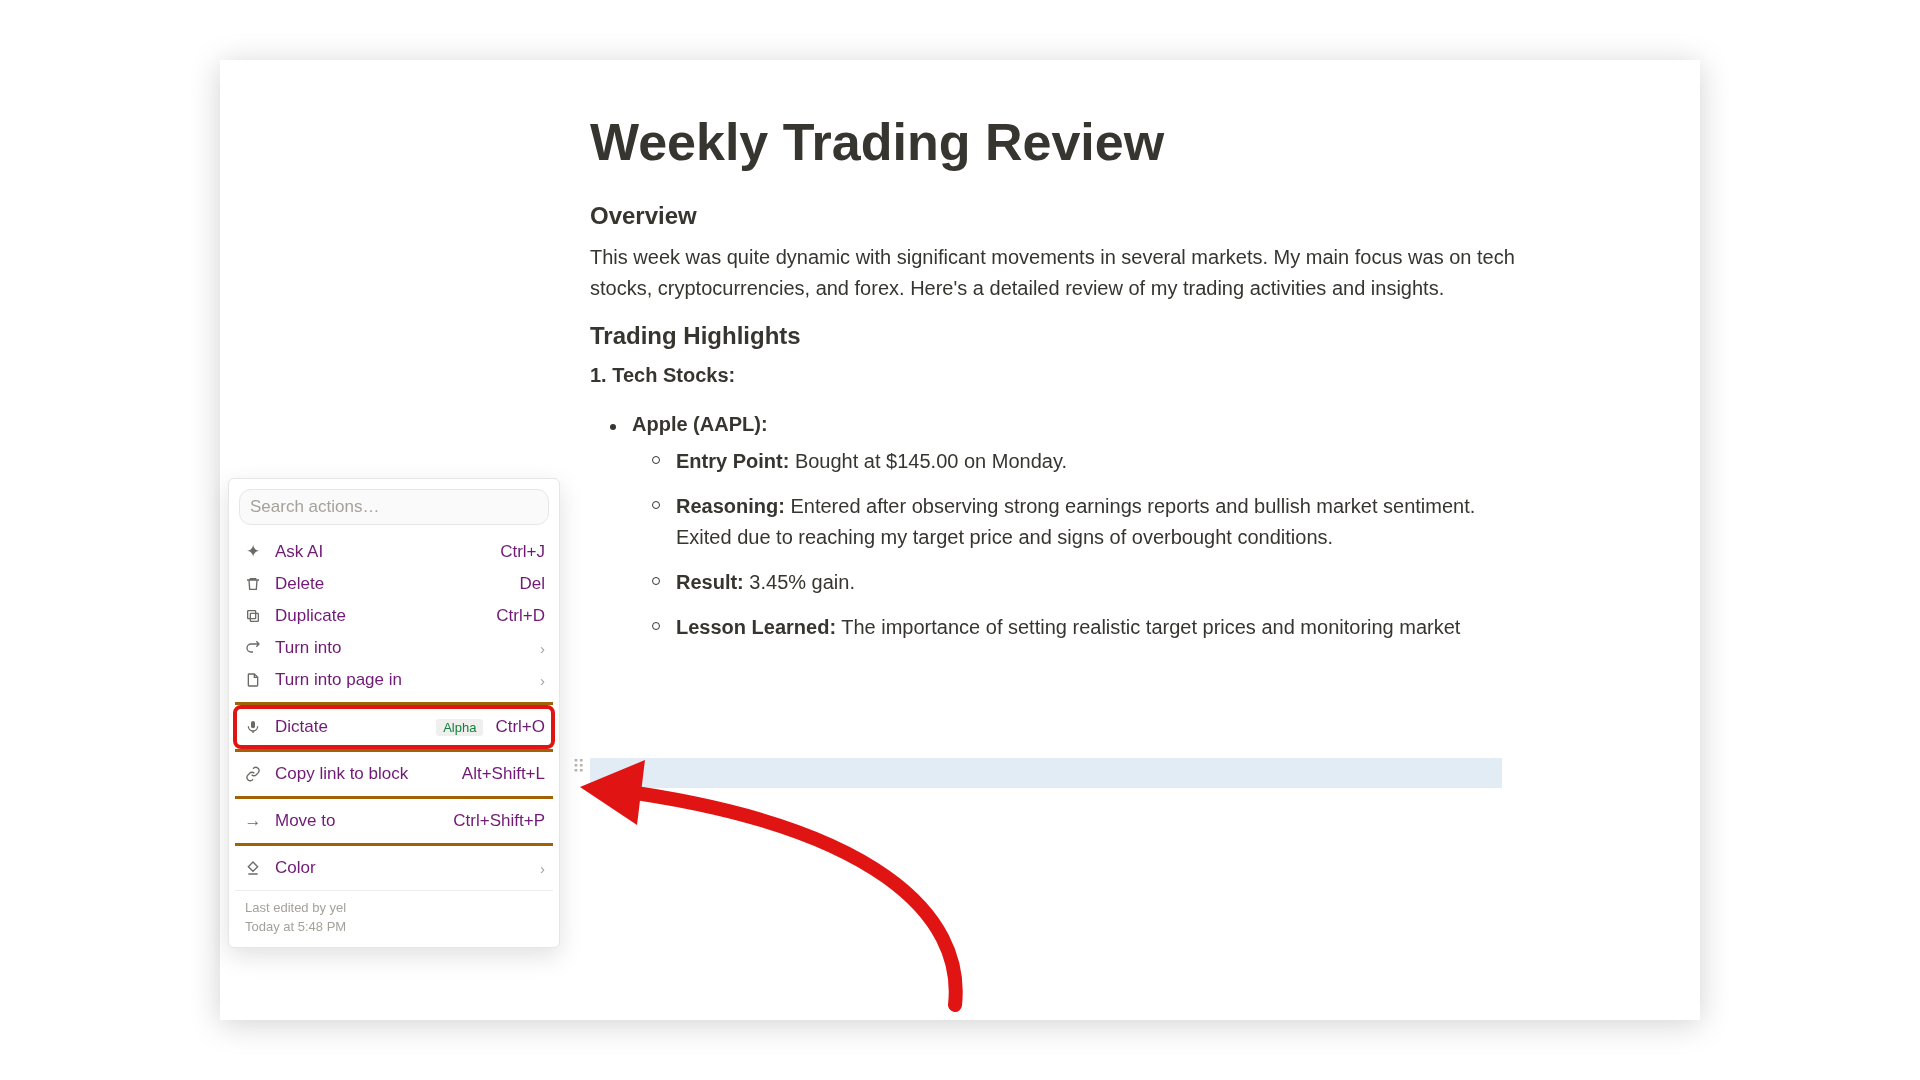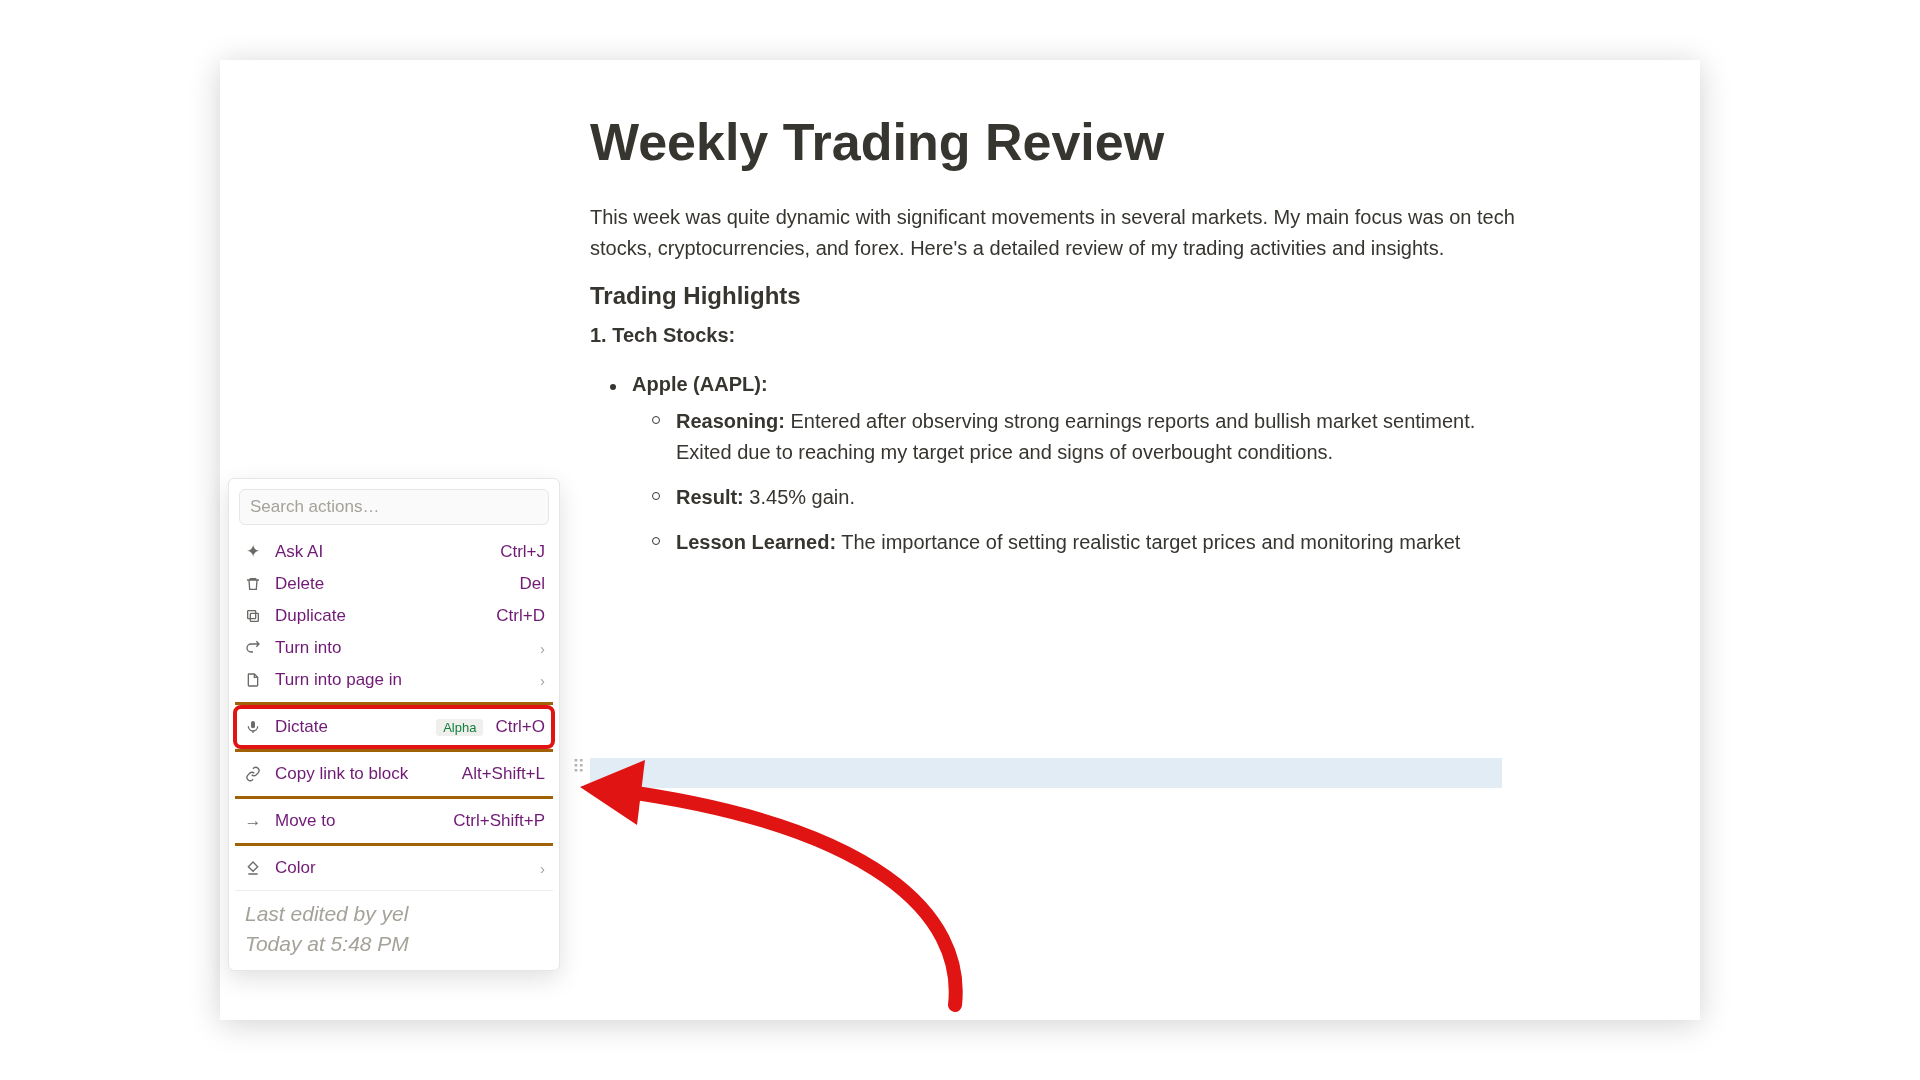--- a/index.html
+++ b/index.html
@@ -103,21 +103,21 @@
       border: 1px solid #e6e6e4;
       border-radius: 6px;
       box-shadow: 0 8px 24px rgba(0,0,0,0.12);
       padding: 6px;
       font-size: 17px;
       color: #37352f;
     }
     .search-box {
       margin: 4px 4px 8px 4px;
       border: 1px solid #e6e6e4;
-      border-radius: 6px;
+      border-radius: 12px;
       padding: 7px 10px;
       color: #a5a29a;
       font-size: 17px;
       background:#fafafa;
     }
     .menu-section { padding: 2px 0; }
     .menu-section + .menu-section { border-top: 3px solid #a16207; margin-top:4px; padding-top:6px; }
     .menu-item {
       display: flex;
       align-items: center;
@@ -148,25 +148,24 @@
     .red-outline {
       position:absolute;
       left:-2px; right:-2px; top:-6px; bottom:-6px;
       border: 4px solid #e11414;
       border-radius: 8px;
       pointer-events: none;
     }
     .footer {
       padding: 8px 10px 4px 10px;
       color: #a5a29a;
-      font-size: 21px;
+      font-size: 13px;
       line-height: 1.45;
       border-top: 1px solid #ededec;
       margin-top:4px;
-      font-style:italic;
     }
 
     
     .arrow {
       position: absolute;
       left: 355px;
       top: 695px;
       width: 520px;
       height: 300px;
       pointer-events: none;
@@ -179,31 +178,36 @@
 
   <div class="highlight-block"></div>
 
   <div class="drag-handle">
     <span>⠿</span>
   </div>
 
   <div class="doc">
     <div class="title">Weekly Trading Review</div>
 
+    <div class="h2">Overview</div>
     <div class="para">This week was quite dynamic with significant movements in several markets. My main focus was on tech stocks, cryptocurrencies, and forex. Here's a detailed review of my trading activities and insights.</div>
 
     <div class="h2">Trading Highlights</div>
 
     <div class="numlist-item">1. Tech Stocks:</div>
 
     <div class="bullet-row">
       <div class="bullet-dot"></div>
       <div class="bullet-text">Apple (AAPL):</div>
     </div>
 
+    <div class="sub-row">
+      <div class="ring"></div>
+      <div><span class="sub-label">Entry Point:</span><span class="sub-content"> Bought at $145.00 on Monday.</span></div>
+    </div>
     <div class="sub-row">
       <div class="ring"></div>
       <div><span class="sub-label">Reasoning:</span><span class="sub-content"> Entered after observing strong earnings reports and bullish market sentiment. Exited due to reaching my target price and signs of overbought conditions.</span></div>
     </div>
     <div class="sub-row">
       <div class="ring"></div>
       <div><span class="sub-label">Result:</span><span class="sub-content"> 3.45% gain.</span></div>
     </div>
     <div class="sub-row">
       <div class="ring"></div>

